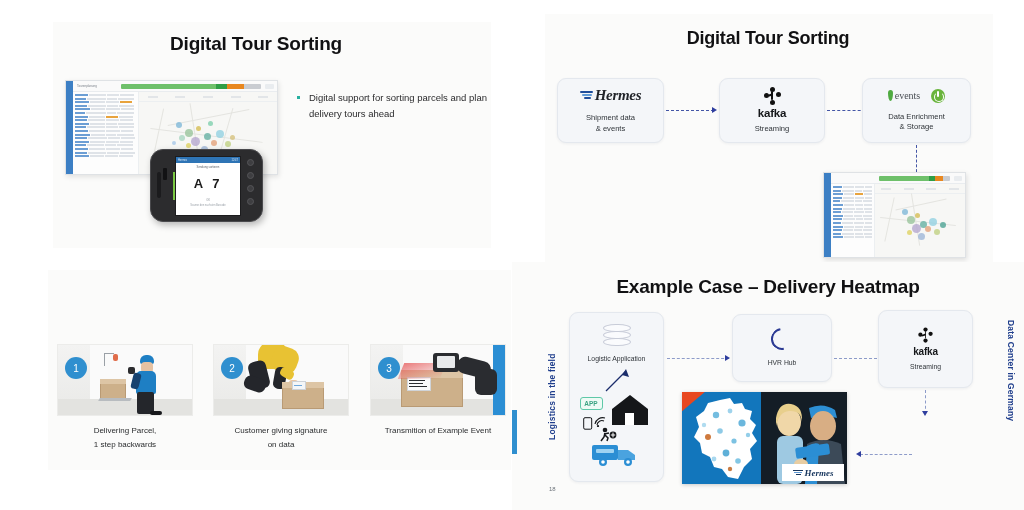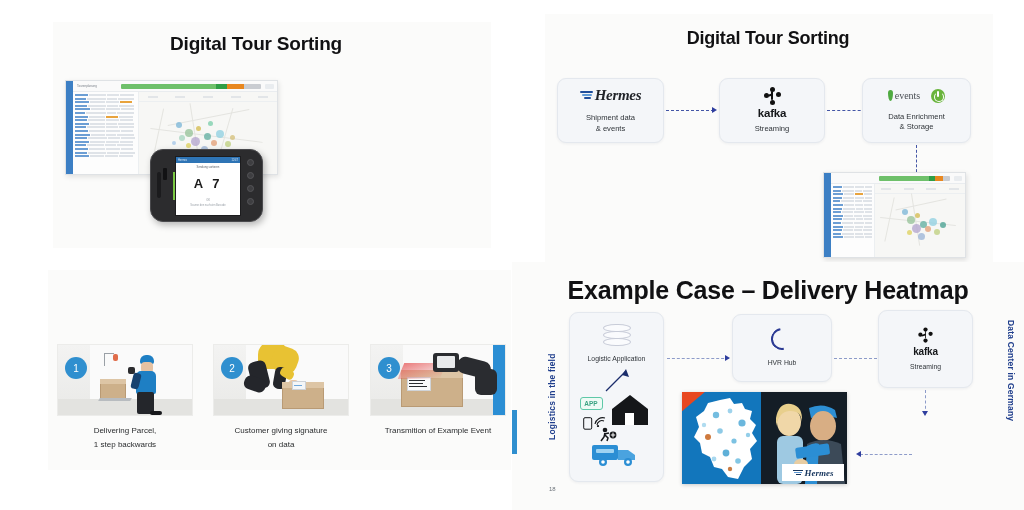--- a/index.html
+++ b/index.html
@@ -32,21 +32,21 @@
   .title {
     position: absolute;
     font-weight: bold;
     color: #111113;
     letter-spacing: -0.2px;
     white-space: nowrap;
   }
   .title-tl { left: 0; right: 0; top: 33px; text-align: center; font-size: 19px; }
   .title-tr { left: 0; right: 0; top: 28px; text-align: center; font-size: 18px; }
   .title-bl { left: 0; right: 0; top: 276px; text-align: center; font-size: 20px; }
-  .title-br { left: 0; right: 0; top: 276px; text-align: center; font-size: 25px; }
+  .title-br { left: 0; right: 0; top: 276px; text-align: center; font-size: 19px; }
 
   
   .dash {
     position: absolute; left: 65px; top: 80px; width: 213px; height: 95px;
     background: #ffffff;
     border: 1px solid #dfe2e5;
     box-shadow: 1px 2px 5px rgba(0,0,0,0.10);
     display: flex; overflow: hidden;
   }
   .dash-railL { width: 7px; background: #3c7fc4; flex: none; }
@@ -395,20 +395,24 @@
       </div>
       <div class="ph-keys">
         <i></i>
         <i></i>
         <i></i>
         <i></i>
       </div>
     </div>
 
     <div class="bullets">
+      <div class="bullet">
+        <span class="sq"></span>
+        <span class="txt">Digital support for sorting parcels and plan delivery tours ahead</span>
+      </div>
     </div>
   </div>
 
   <div class="quad">
     <div class="slide slide-tr"></div>
     <div class="title title-tr">Digital Tour Sorting</div>
 
     <div class="card" style="left:45px;top:78px;width:107px;height:65px">
       <div class="hermes">
         <span class="mark">

